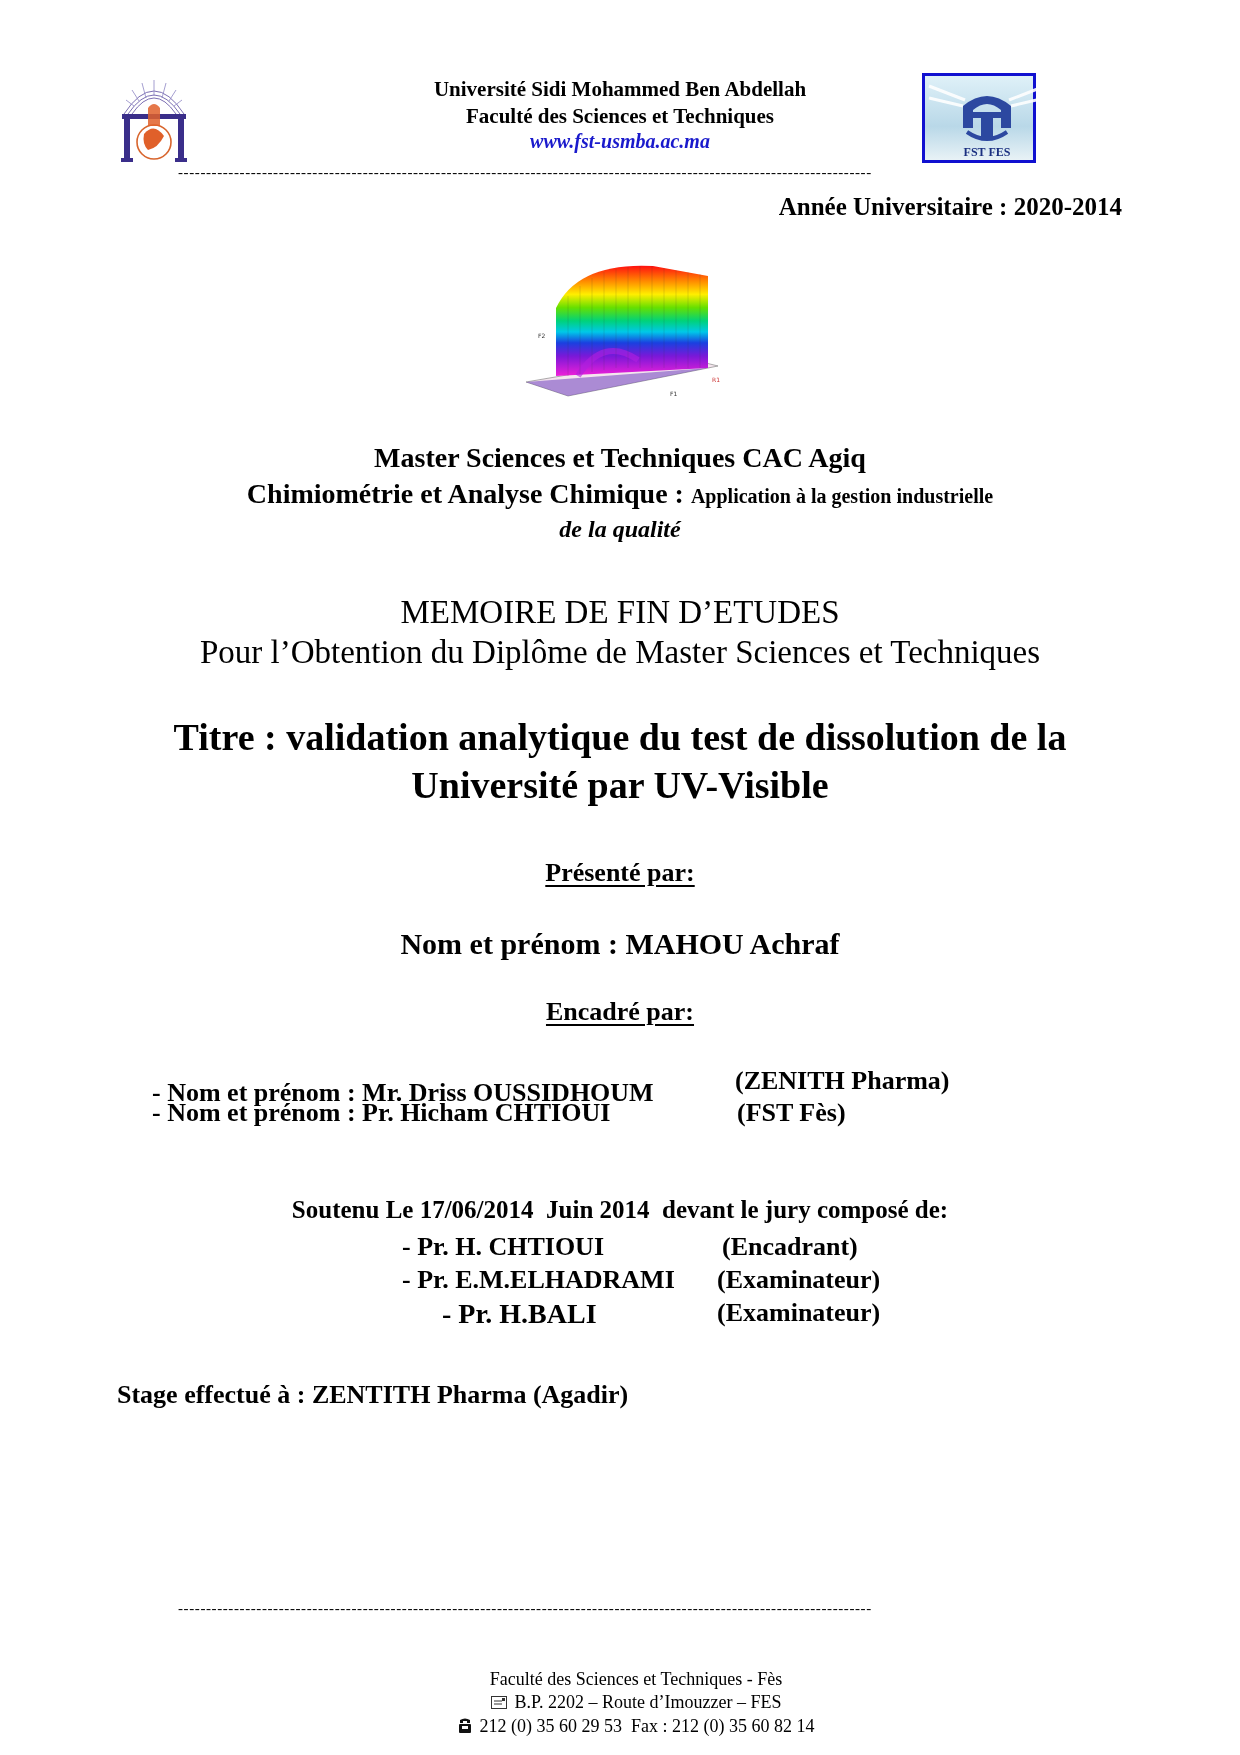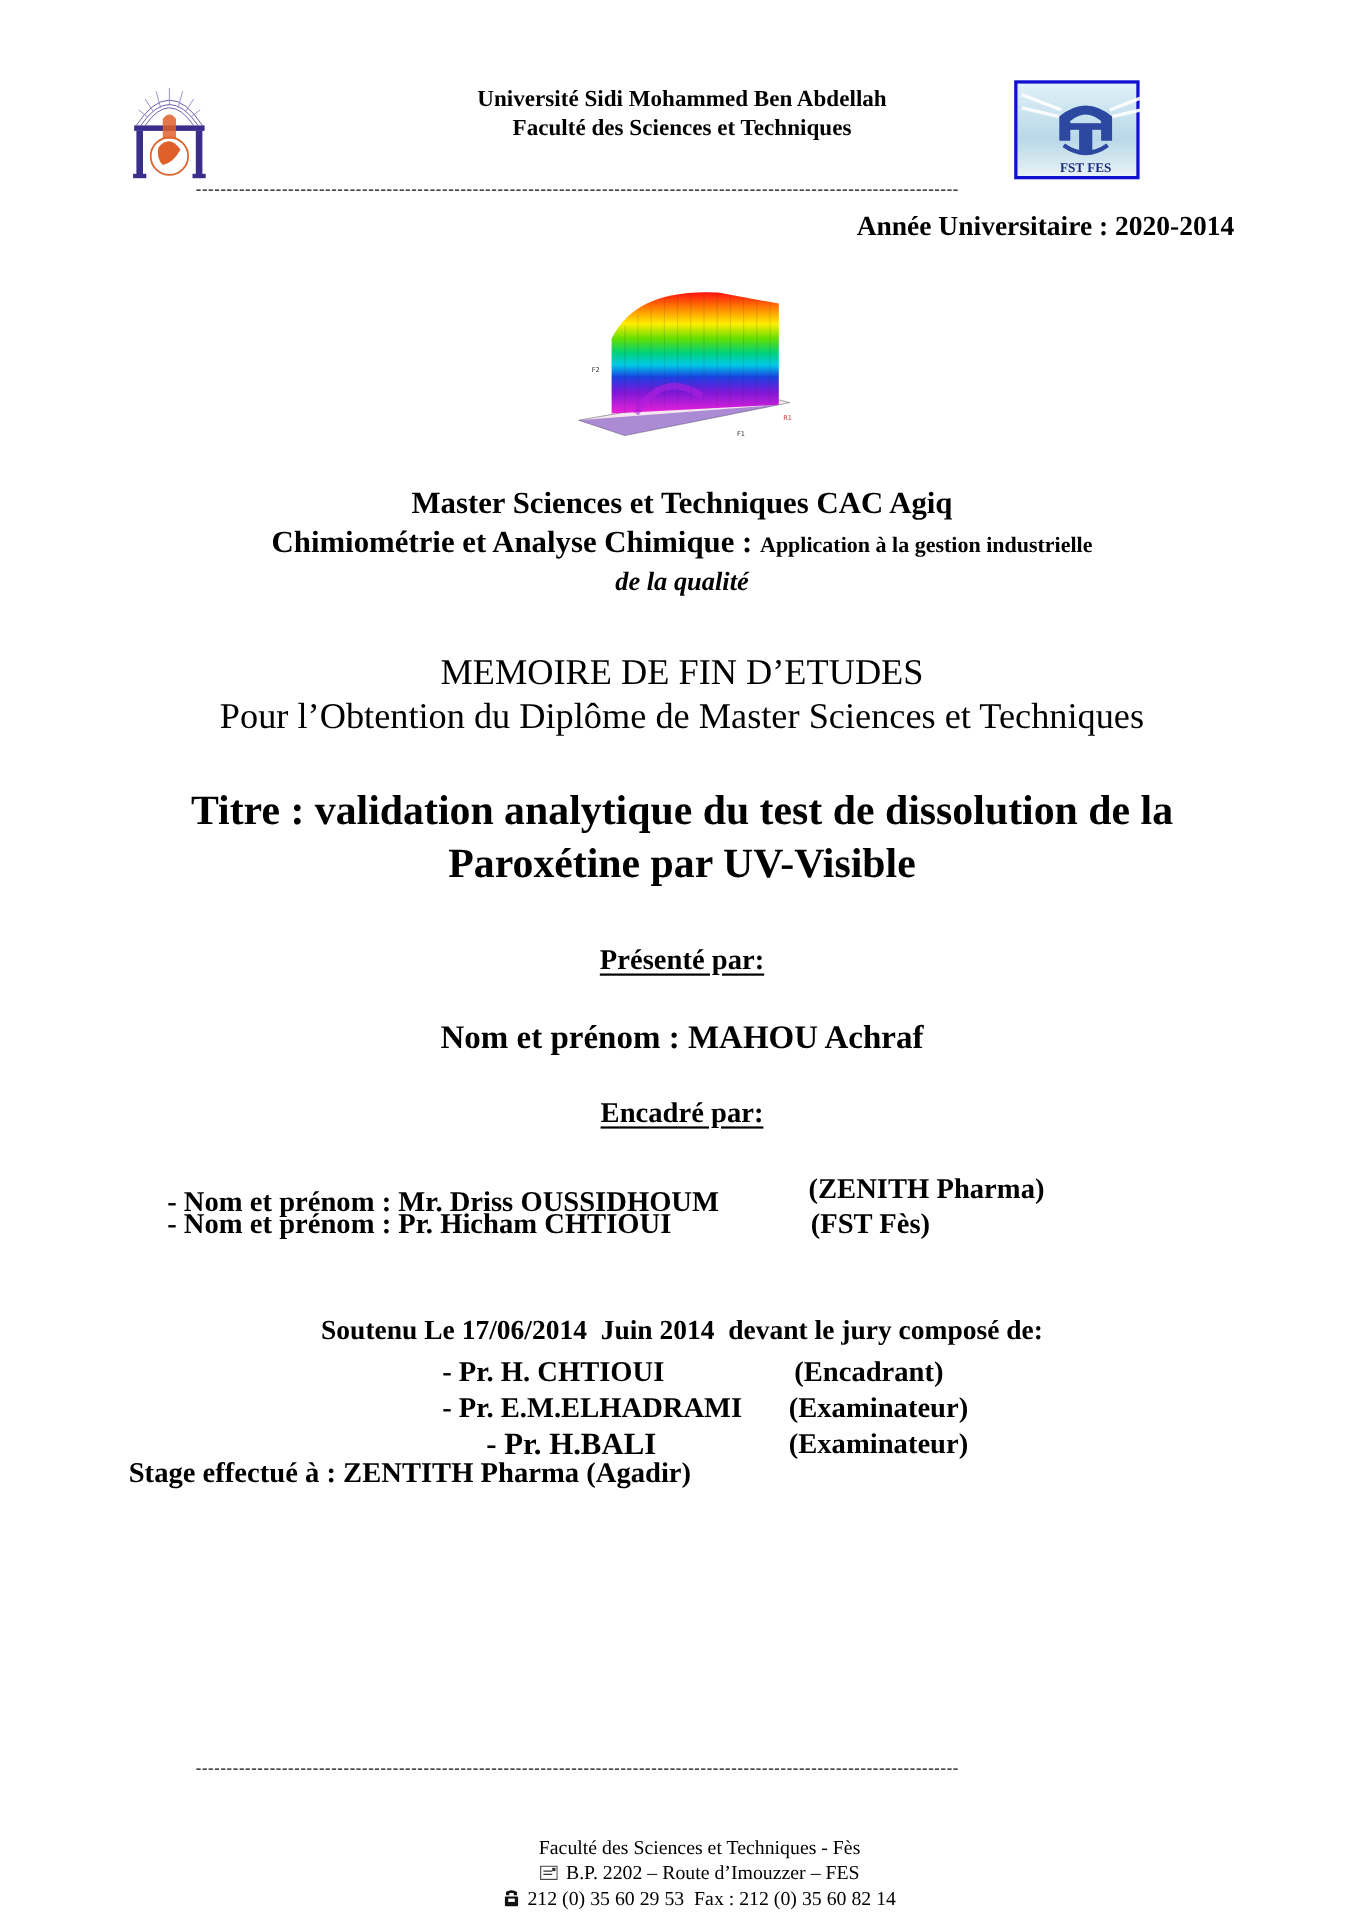--- a/index.html
+++ b/index.html
@@ -47,20 +47,21 @@
     <rect x="57" y="84" width="12" height="4" fill="#3a2e8a"></rect>
     <circle cx="36" cy="68" r="17" fill="#fff" stroke="#d8652d" stroke-width="1.6"></circle>
     <path d="M26 60 Q36 48 46 62 Q40 74 30 76 Q24 70 26 60Z" fill="#e0602a"></path>
     <path d="M30 34 Q36 26 42 34 L42 52 L30 52Z" fill="#e0602a" opacity="0.85"></path>
   </svg>
 </div>
 
 <div class="abs center" style="left:330px;top:76px;width:580px;">
   <div class="uni-line">Université Sidi Mohammed Ben Abdellah</div>
   <div class="uni-line">Faculté des Sciences et Techniques</div>
+  <div class="url">www.fst-usmba.ac.ma</div>
 </div>
 
 <div class="abs" style="left:922px;top:73px;width:114px;height:90px;border:3px solid #1010d0;box-sizing:border-box;background:linear-gradient(180deg,#dff1f8,#b9d8e8 60%,#e8f2f6);">
   <svg width="124" height="84" viewBox="0 0 124 84">
     <g stroke="#ffffff" stroke-width="3" opacity="0.9">
       <line x1="4" y1="10" x2="40" y2="24"></line>
         <line x1="4" y1="22" x2="38" y2="30"></line>
       <line x1="120" y1="10" x2="84" y2="24"></line>
         <line x1="120" y1="22" x2="86" y2="30"></line>
     </g>
@@ -123,21 +124,21 @@
   <div class="b" style="font-size:24px;line-height:30px;font-style:italic;">de la qualité</div>
 </div>
 
 <div class="abs center" style="left:100px;top:592px;width:1040px;">
   <div style="font-size:33px;line-height:40px;">MEMOIRE DE FIN D’ETUDES</div>
   <div style="font-size:33px;line-height:40px;">Pour l’Obtention du Diplôme de Master Sciences et Techniques</div>
 </div>
 
 <div class="abs center" style="left:100px;top:713px;width:1040px;">
   <div class="b" style="font-size:38px;line-height:48px;">Titre : validation analytique du test de dissolution de la</div>
-  <div class="b" style="font-size:38px;line-height:48px;">Paroxétine par UV-Visible</div>
+  <div class="b" style="font-size:38px;line-height:48px;">Université par UV-Visible</div>
 </div>
 
 <div class="abs center b u" style="left:100px;top:858px;width:1040px;font-size:26px;">Présenté par:</div>
 <div class="abs center b" style="left:100px;top:927px;width:1040px;font-size:30px;">Nom et prénom : MAHOU Achraf</div>
 
 <div class="abs center b u" style="left:100px;top:997px;width:1040px;font-size:26px;">Encadré par:</div>
 
 <div class="row" style="left:152px;top:1066px;font-size:26px;margin-top:12px;">- Nom et prénom : Mr. Driss OUSSIDHOUM</div>
 <div class="row" style="left:735px;top:1066px;font-size:26px;">(ZENITH Pharma)</div>
 <div class="row" style="left:152px;top:1098px;font-size:26px;">- Nom et prénom : Pr. Hicham CHTIOUI</div>
@@ -145,21 +146,21 @@
 
 <div class="abs center b" style="left:80px;top:1165px;width:1080px;font-size:25px;white-space:pre;margin-top:31px;">Soutenu Le 17/06/2014  Juin 2014  devant le jury composé de:</div>
 
 <div class="row" style="left:402px;top:1232px;font-size:26px;">- Pr. H. CHTIOUI</div>
 <div class="row" style="left:722px;top:1232px;font-size:26px;">(Encadrant)</div>
 <div class="row" style="left:402px;top:1265px;font-size:26px;">- Pr. E.M.ELHADRAMI</div>
 <div class="row" style="left:717px;top:1265px;font-size:26px;">(Examinateur)</div>
 <div class="row" style="left:402px;top:1298px;font-size:28px;margin-left:40px;">- Pr. H.BALI</div>
 <div class="row" style="left:717px;top:1298px;font-size:26px;">(Examinateur)</div>
 
-<div class="row" style="left:117px;top:1324px;font-size:26px;">Stage effectué à : ZENTITH Pharma (Agadir)</div>
+<div class="row" style="left:117px;top:1380px;font-size:26px;">Stage effectué à : ZENTITH Pharma (Agadir)</div>
 
 <div class="dash" style="left:178px;top:1600px;width:882px;">----------------------------------------------------------------------------------------------------------------------------</div>
 <div class="abs center footer" style="left:336px;top:1624px;width:600px;margin-top:44px;">
   <div>Faculté des Sciences et Techniques -  Fès</div>
   <div>
     <span class="ic">
       <svg width="16" height="13" viewBox="0 0 16 13">
           <rect x="0.5" y="0.5" width="15" height="12" fill="#fff" stroke="#333"></rect>
           <line x1="3" y1="5" x2="11" y2="5" stroke="#333"></line>
           <line x1="3" y1="8" x2="11" y2="8" stroke="#333"></line>

